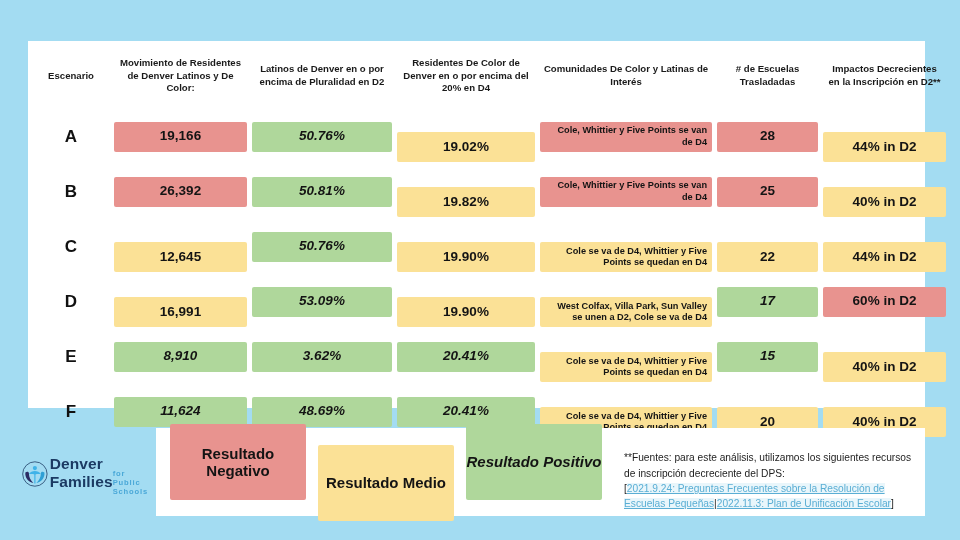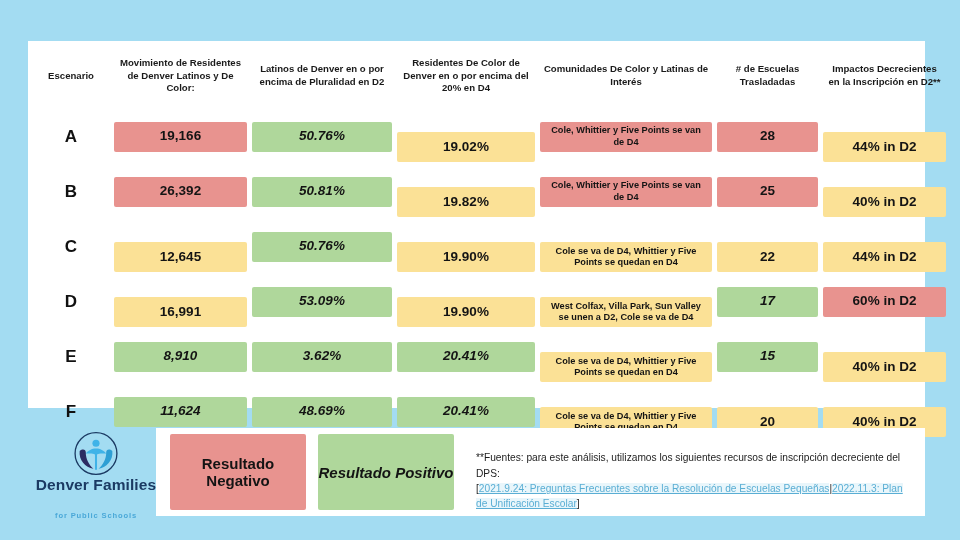--- a/index.html
+++ b/index.html
@@ -75,35 +75,35 @@
     height: 30px;
     border-radius: 2px;
     font-weight: bold;
     color: #141414;
     line-height: 1.25;
     padding: 2px 5px;
     text-align: center;
   }
 
   .cell.num      { font-size: 13.5px; }
-  .cell.textual  { font-size: 9.2px; }
+  .cell.textual  { font-size: 9.2px; text-align: right; }
 
   .bg-red    { background: #e8938f; }
   .bg-yellow { background: #fbe196; margin-top: 21px; }
   .bg-green  { background: #afd79b; font-style: italic; }
 
   
   .logo-block {
     position: absolute;
-    left: 30px;
+    left: 20px;
     top: 428px;
     width: 132px;
     height: 92px;
     display: flex;
-    flex-direction: column;
+    flex-direction: row;
     align-items: center;
     justify-content: flex-end;
   }
   .logo-mark { width: 62px; height: 62px; display: block; }
   .logo-name {
     font-size: 15.5px;
     font-weight: bold;
     color: #1b3a63;
     letter-spacing: 0.1px;
     margin-top: -3px;
@@ -326,20 +326,21 @@
     <circle cx="50" cy="30" r="7" fill="#3fb3e8"></circle>
     <path d="M50 40 C58 40, 66 44, 70 50 C63 50, 56 49, 52 52 L52 82 L48 82 L48 52 C44 49, 37 50, 30 50 C34 44, 42 40, 50 40 Z" fill="#3fb3e8"></path>
   </svg>
   <div class="logo-name">Denver Families</div>
   <div class="logo-sub">for Public Schools</div>
 </div>
 
 <div class="footer-card">
   <div class="legend" id="legend-row">
       <div class="legend-swatch bg-red">Resultado Negativo</div>
+      <div class="legend-swatch bg-yellow">Resultado Medio</div>
       <div class="legend-swatch bg-green">Resultado Positivo</div>
     </div>
   <div class="sources">
     <span>**Fuentes: para este análisis, utilizamos los siguientes recursos de inscripción decreciente del DPS:</span>
     <br>
     <span class="brk">[</span><a class="lnk" href="#">2021.9.24: Preguntas Frecuentes sobre la Resolución de Escuelas Pequeñas</a><span class="brk">|</span><a class="lnk" href="#">2022.11.3: Plan de Unificación Escolar</a><span class="brk">]</span>
   </div>
 </div>
 
 </body></html>

